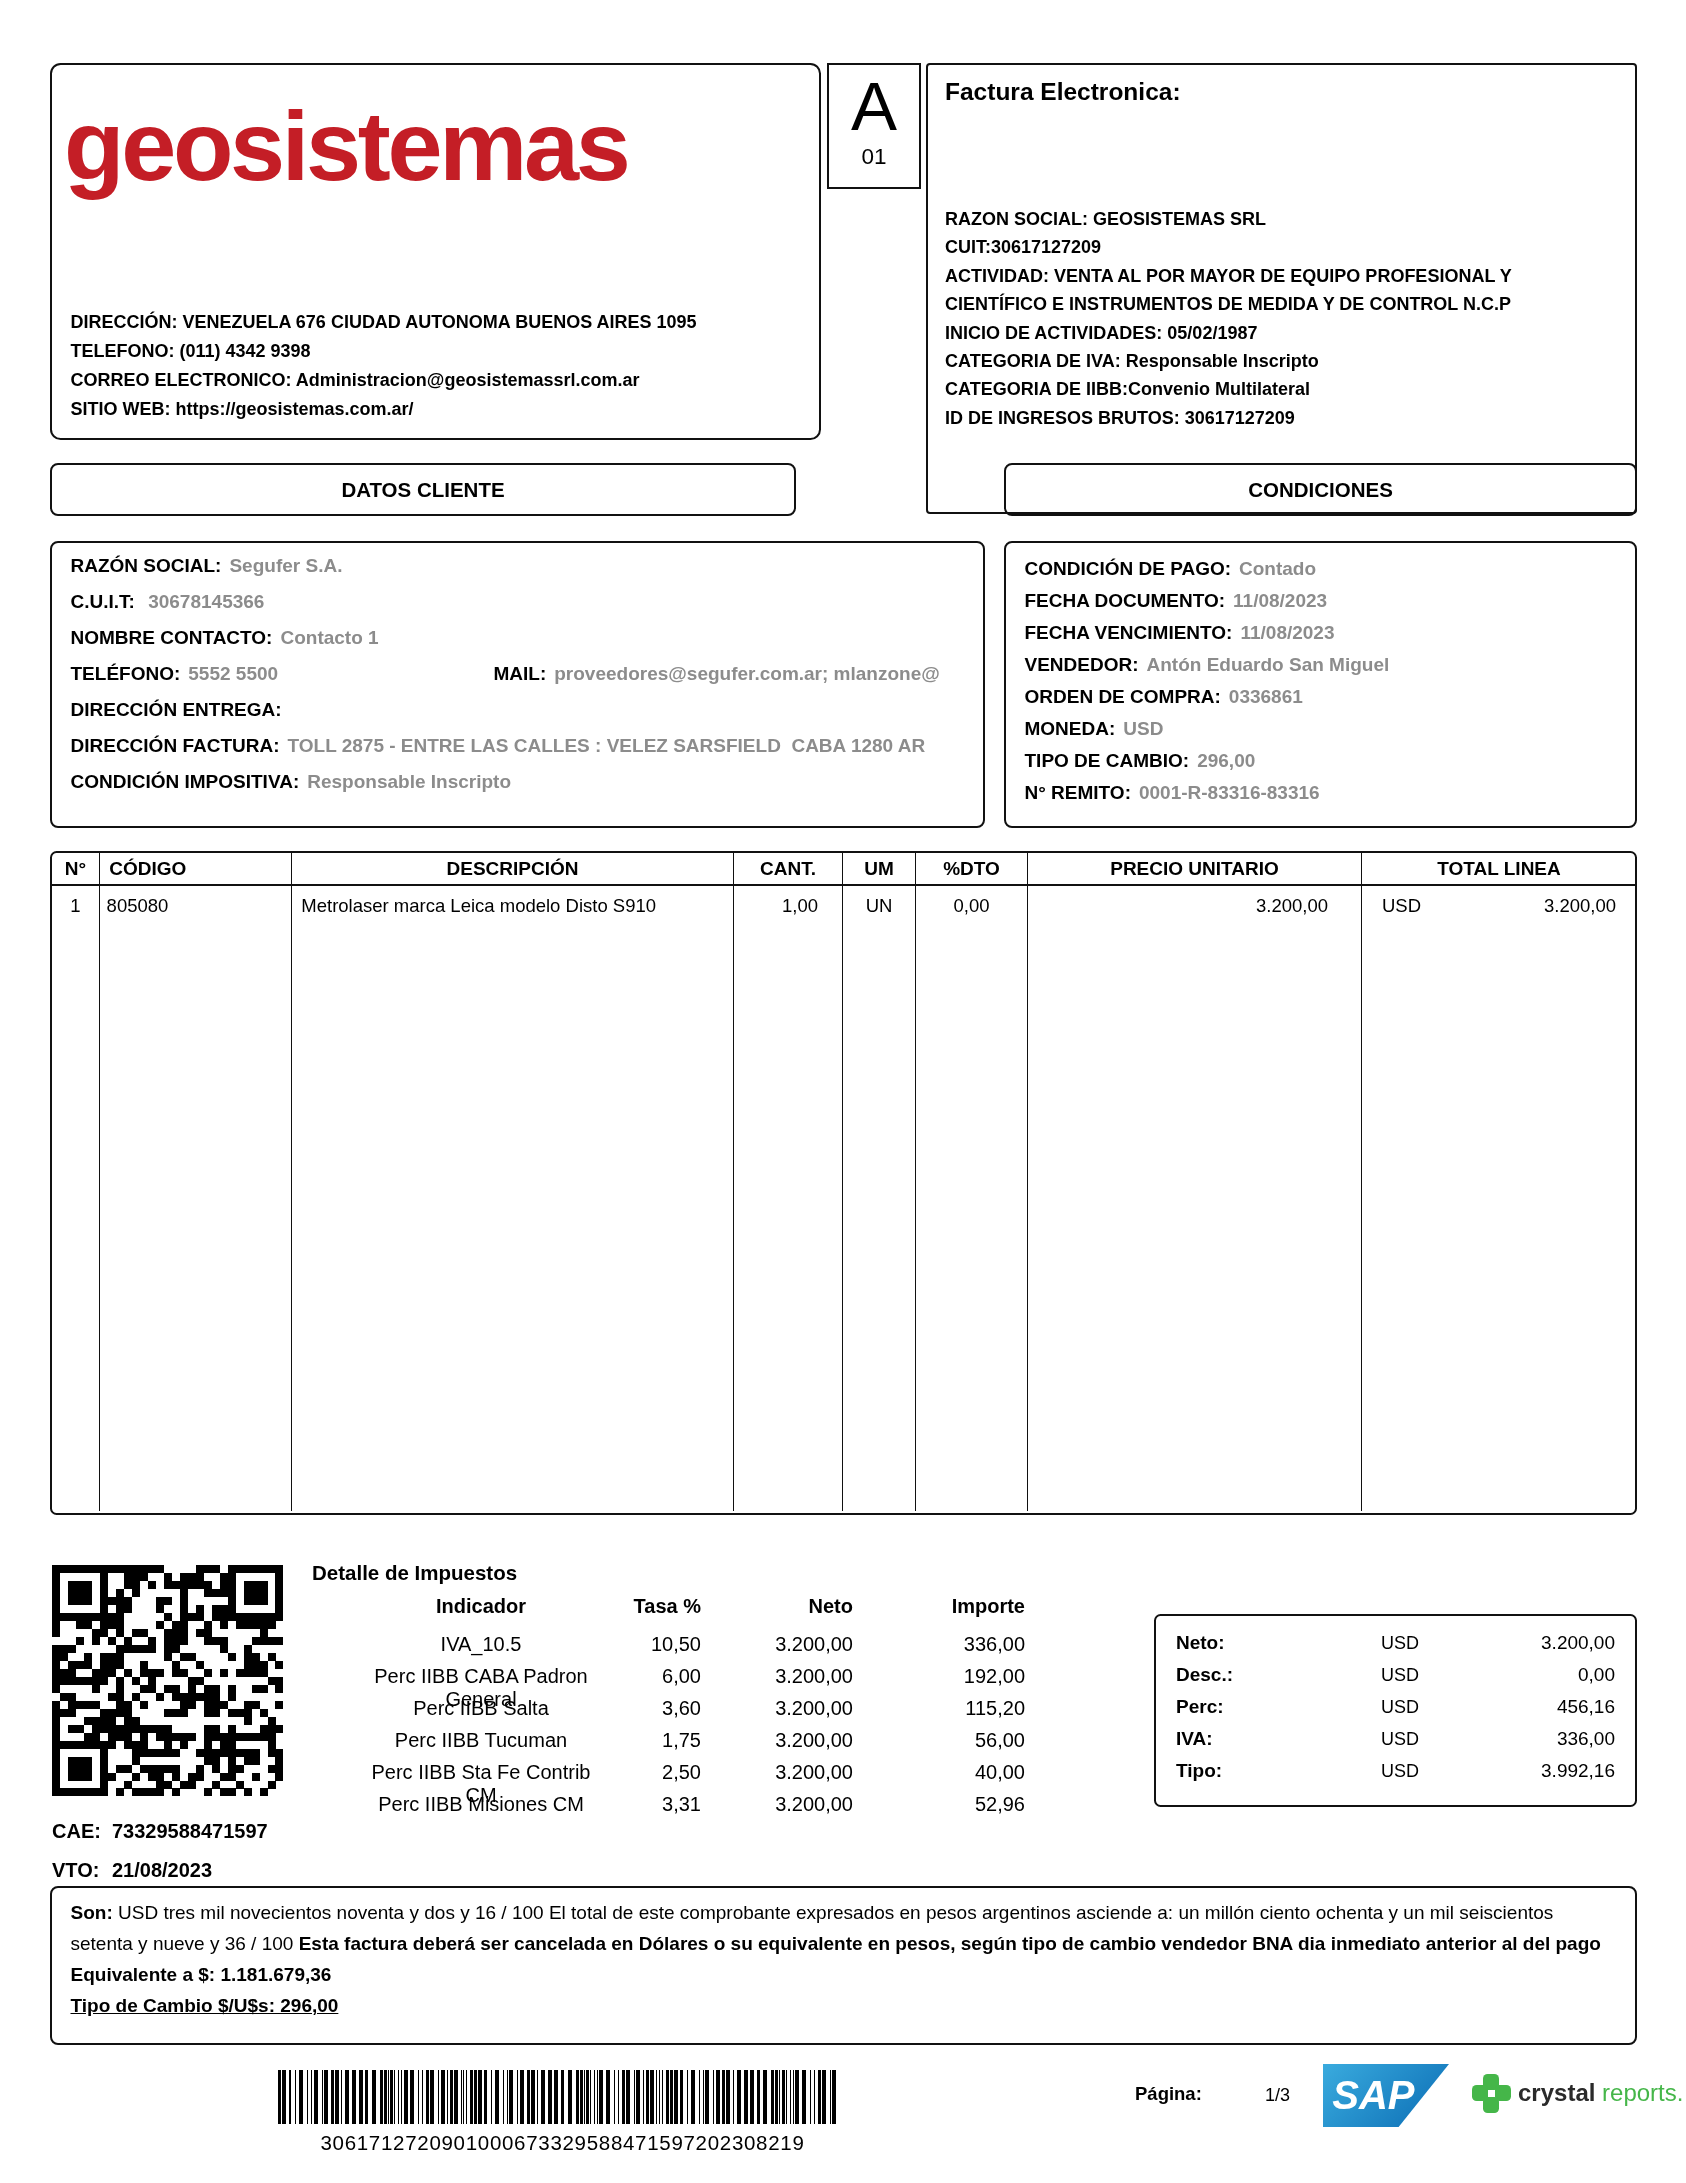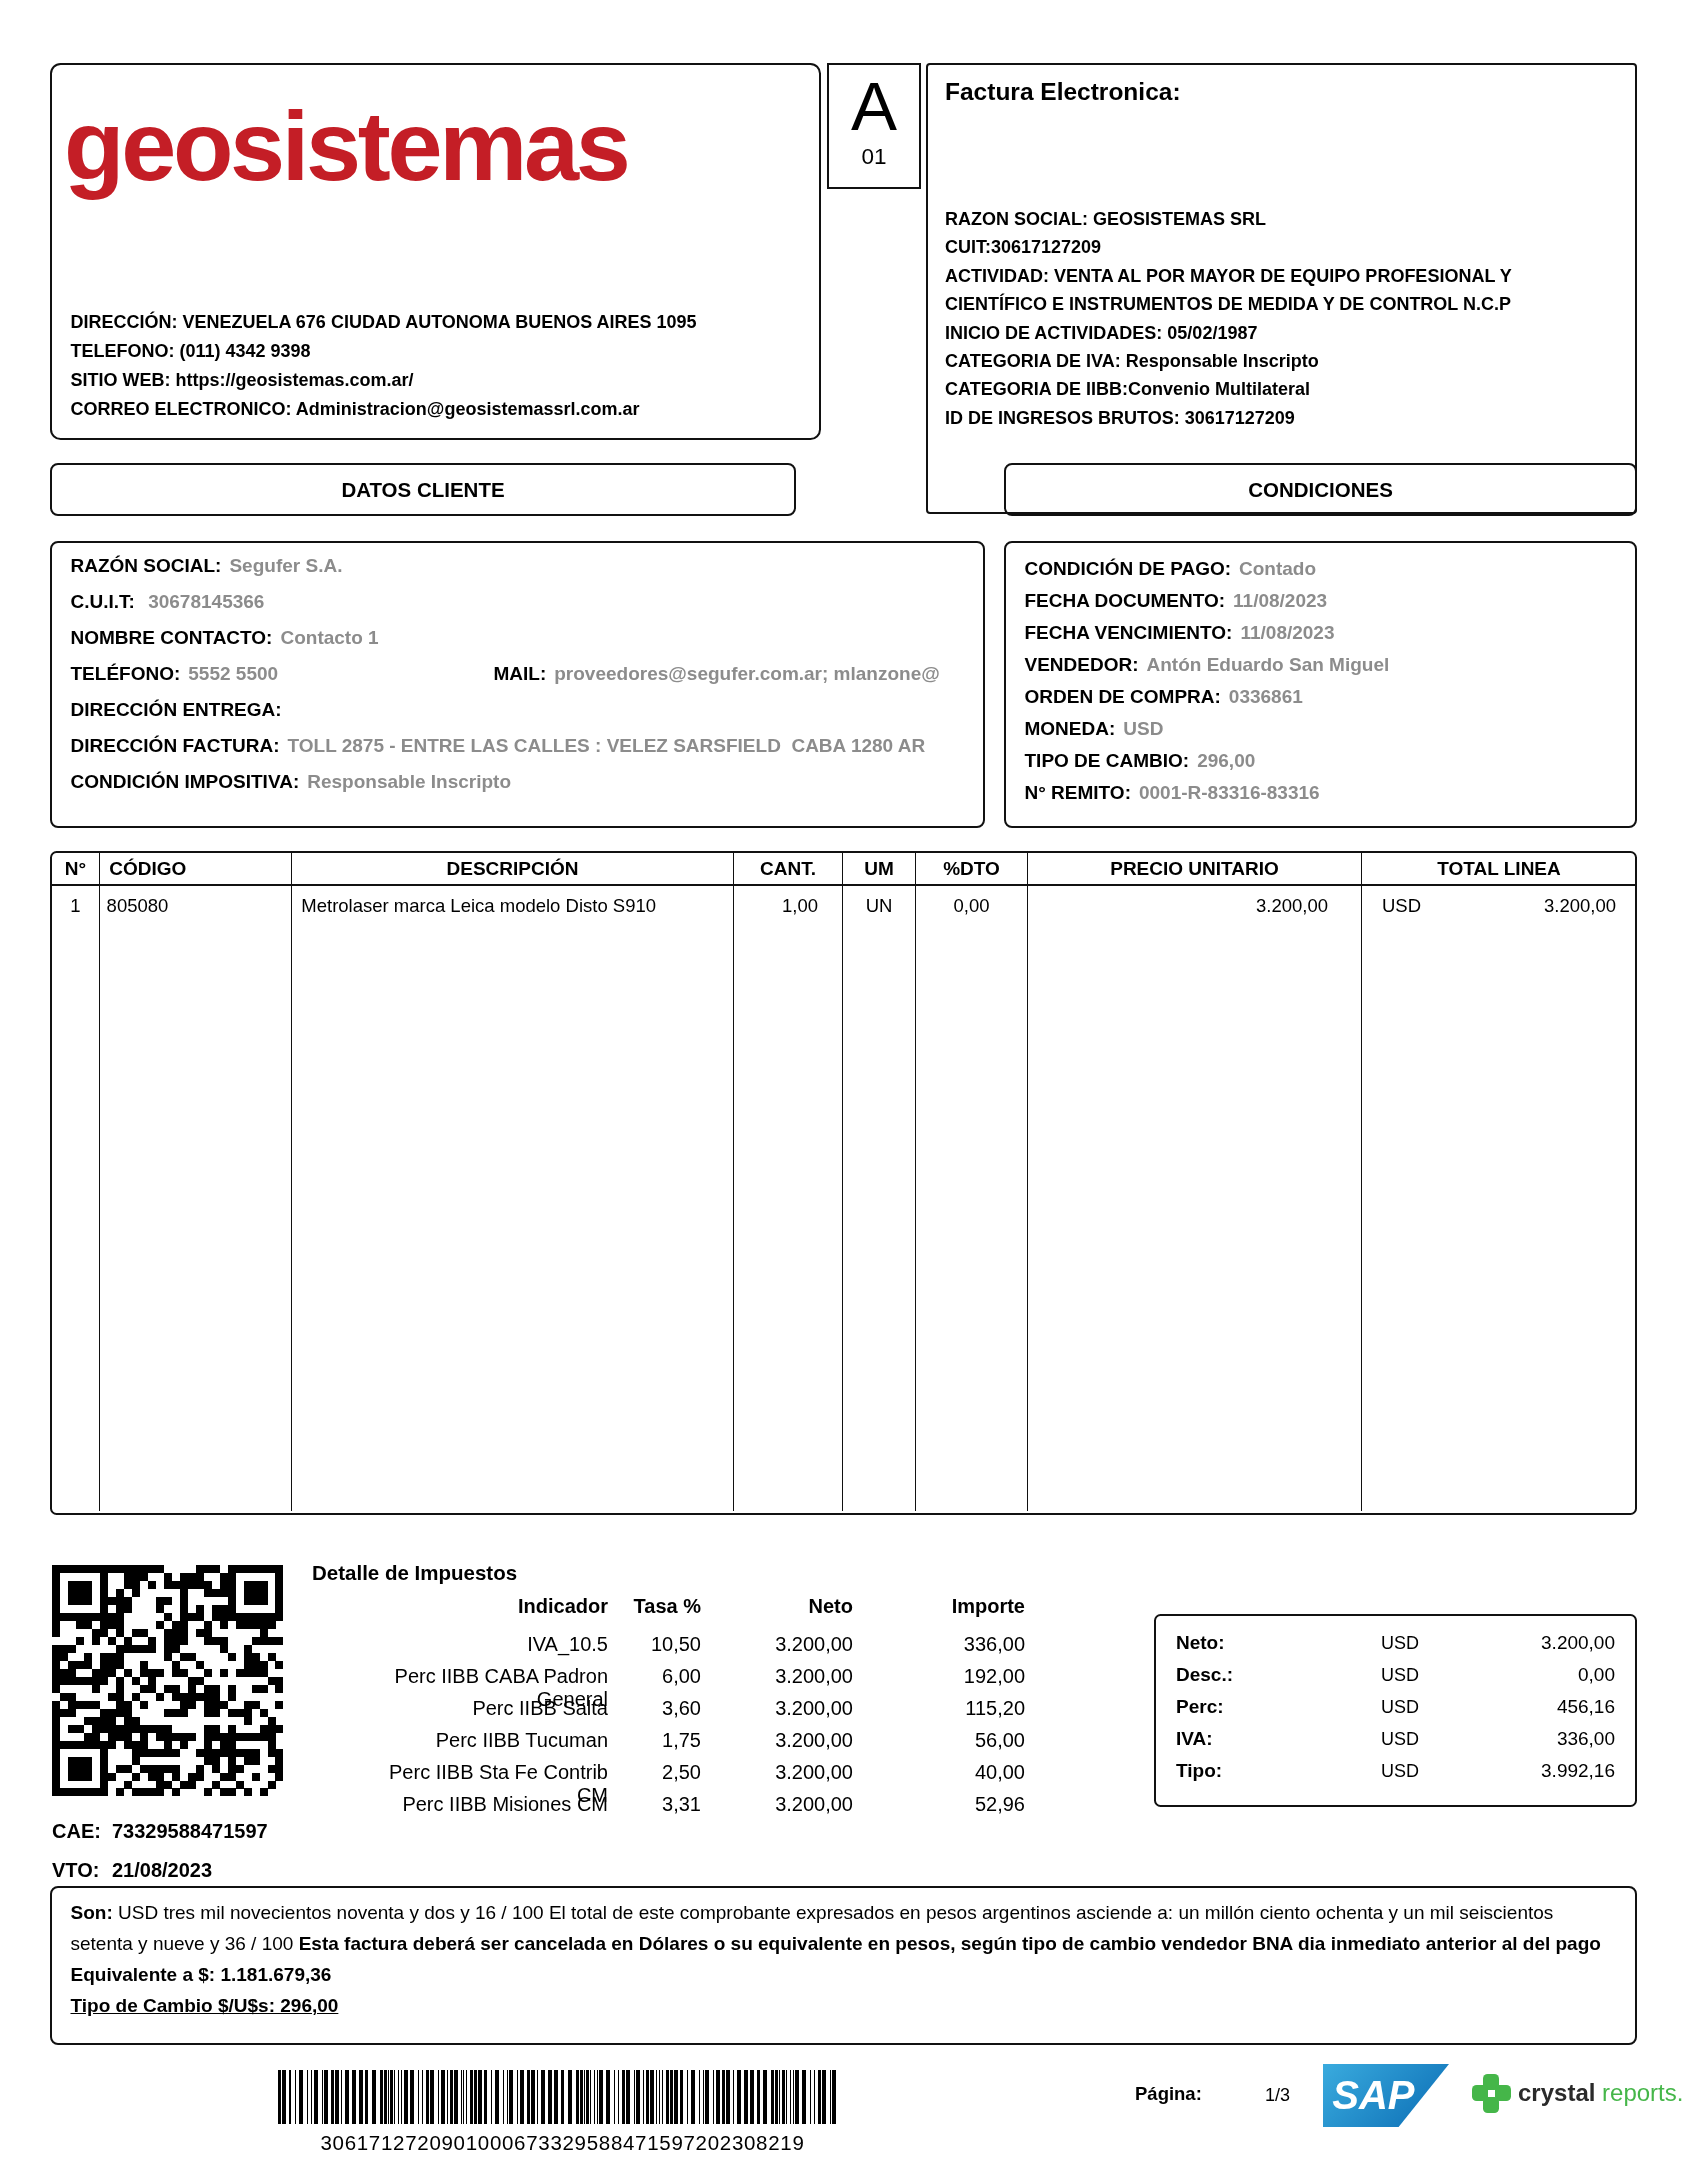--- a/index.html
+++ b/index.html
@@ -58,21 +58,21 @@
 
   
   .qr{left:52px;top:1565px;width:231px;height:231px;background:#fff}
   .qr i{position:absolute;background:#000}
   .impuestos-title{left:312px;top:1561px;font-size:20.5px;font-weight:bold}
   .tax-table{left:324px;top:1595px;width:701px}
   .tax-head,.tax-row{display:grid;grid-template-columns:284px 93px 152px 172px;font-size:20px}
   .tax-head{font-weight:bold;height:38px}
   .tax-row{height:32px}
   .tax-head>div,.tax-row>div{text-align:right}
-  .tax-head>div:first-child,.tax-row>div:first-child{text-align:right;padding-left:30px}
+  .tax-head>div:first-child,.tax-row>div:first-child{text-align:center;padding-left:30px}
   .totals-box{left:1154px;top:1614px;width:483px;height:193px;border:2px solid #111;border-radius:6.6px;padding:16px 20px 0 20px}
   .total-row{display:flex;align-items:baseline;height:32px;font-size:19px}
   .total-label{font-weight:bold;width:205px}
   .total-currency{width:86px;font-size:18px}
   .total-amount{margin-left:auto}
   .cae-line{left:52px;top:1820px;font-size:20px;font-weight:bold;display:flex}
   .vto-line{left:52px;top:1859px;font-size:20px;font-weight:bold;display:flex}
   .cae-line .lbl,.vto-line .lbl{width:60px}
 
   
@@ -103,22 +103,22 @@
 </head>
 <body>
 
 <div class="page">
 
   <div class="abs bordered logo-box">
     <div class="logo-text">geosistemas</div>
     <div class="company-left">
         <div class="co-line">DIRECCIÓN: VENEZUELA 676 CIUDAD AUTONOMA BUENOS AIRES 1095</div>
         <div class="co-line">TELEFONO: (011) 4342 9398</div>
+        <div class="co-line">CORREO ELECTRONICO: Administracion@geosistemassrl.com.ar</div>
         <div class="co-line">SITIO WEB: https://geosistemas.com.ar/</div>
-        <div class="co-line">CORREO ELECTRONICO: Administracion@geosistemassrl.com.ar</div>
       </div>
   </div>
 
   <div class="abs letter-box">
     <div class="letter-a">A</div>
     <div class="letter-code">01</div>
   </div>
 
   <div class="abs company-box">
     <div class="invoice-title">Factura Electronica:</div>

